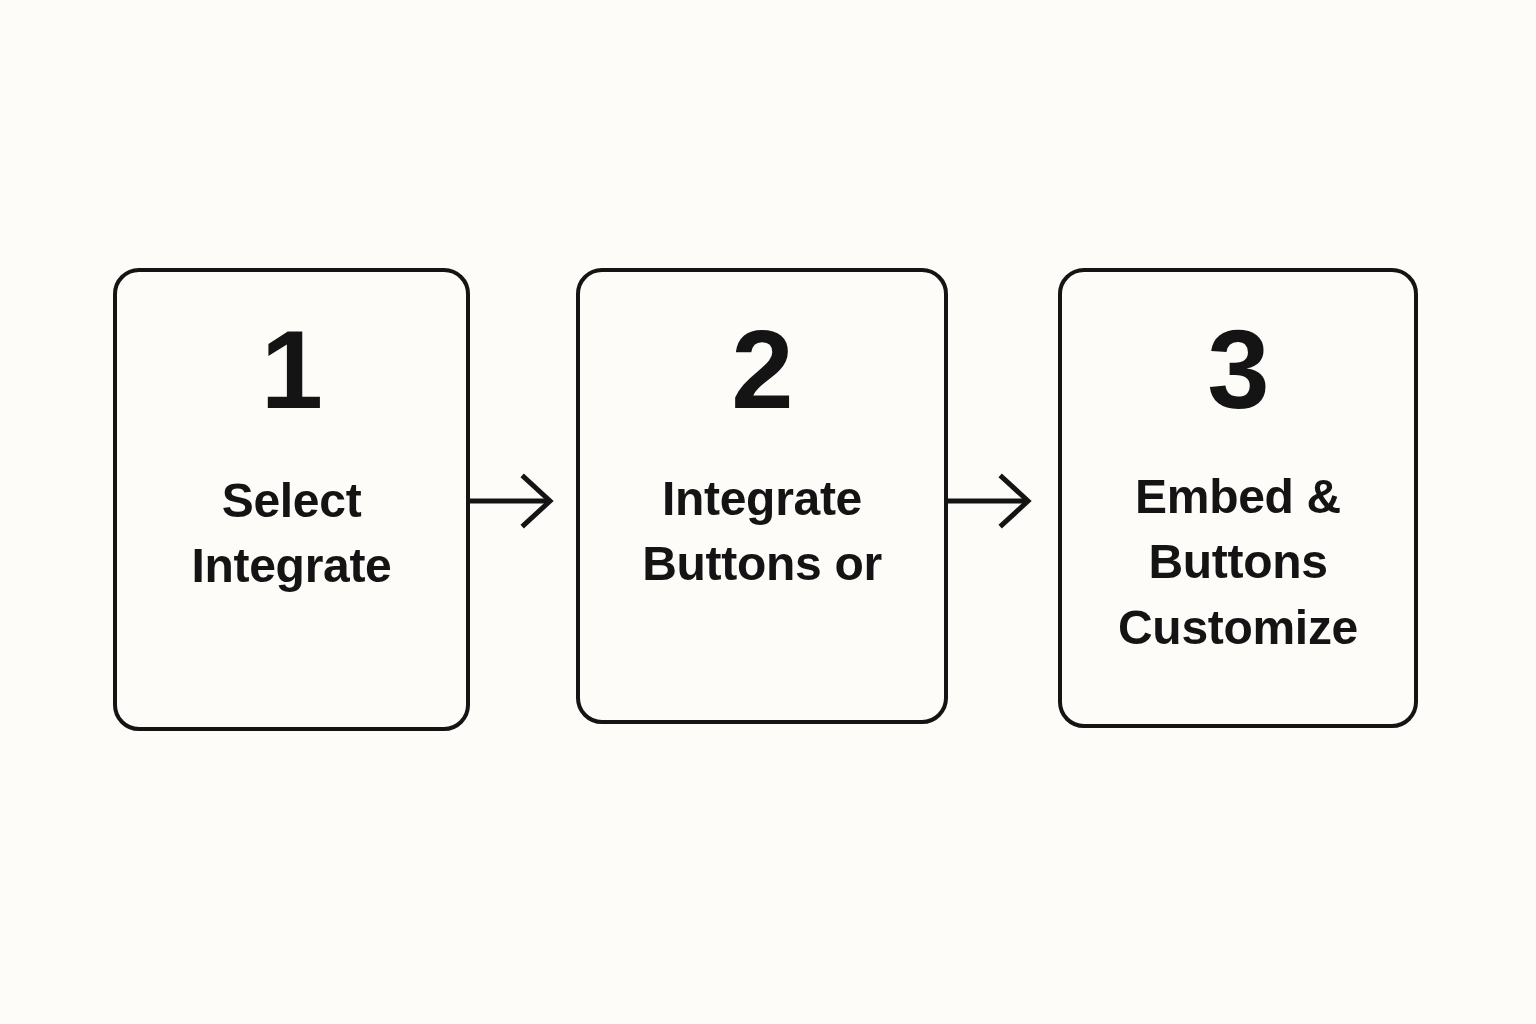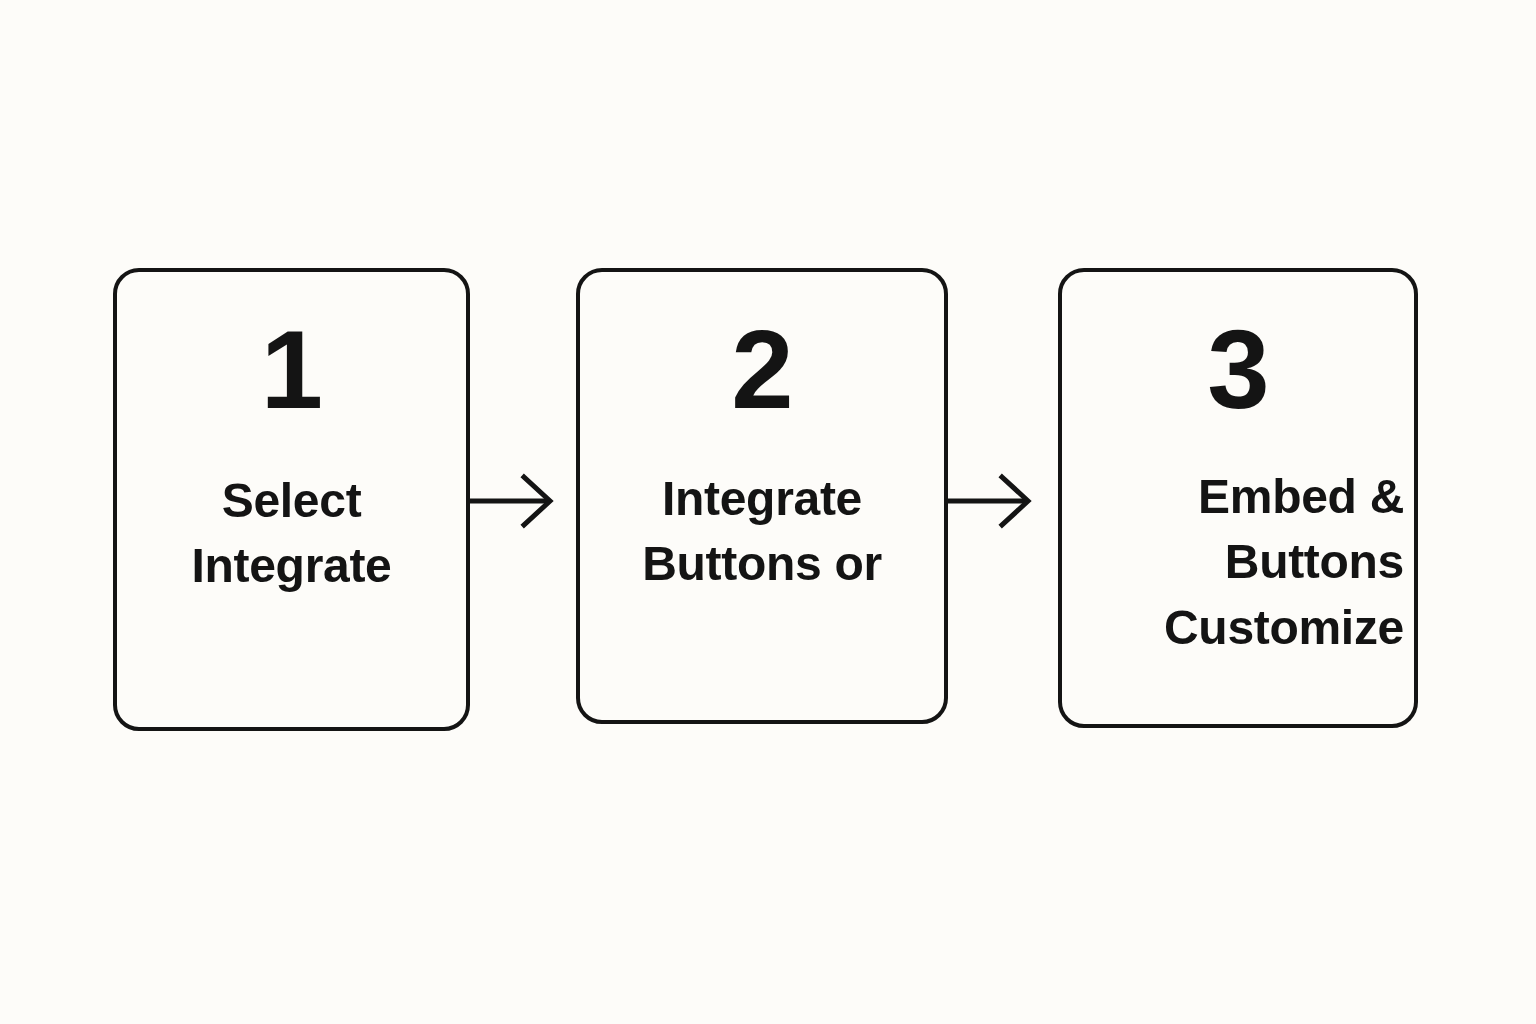--- a/index.html
+++ b/index.html
@@ -56,21 +56,21 @@
     color: #141414;
     line-height: 1.36;
     text-align: center;
     width: 100%;
     padding: 0 10px;
     box-sizing: border-box;
     letter-spacing: -0.3px;
   }
   #step-box-1 .step-label { margin-top: 42px; }
   #step-box-2 .step-label { margin-top: 40px; }
-  #step-box-3 .step-label { margin-top: 38px; text-align: right; }
+  #step-box-3 .step-label { margin-top: 38px; }
 
   .connector {
     position: absolute;
     top: 466px;
     width: 96px;
     height: 70px;
   }
   #connector-1 { left: 466px; }
   #connector-2 { left: 944px; }
 

